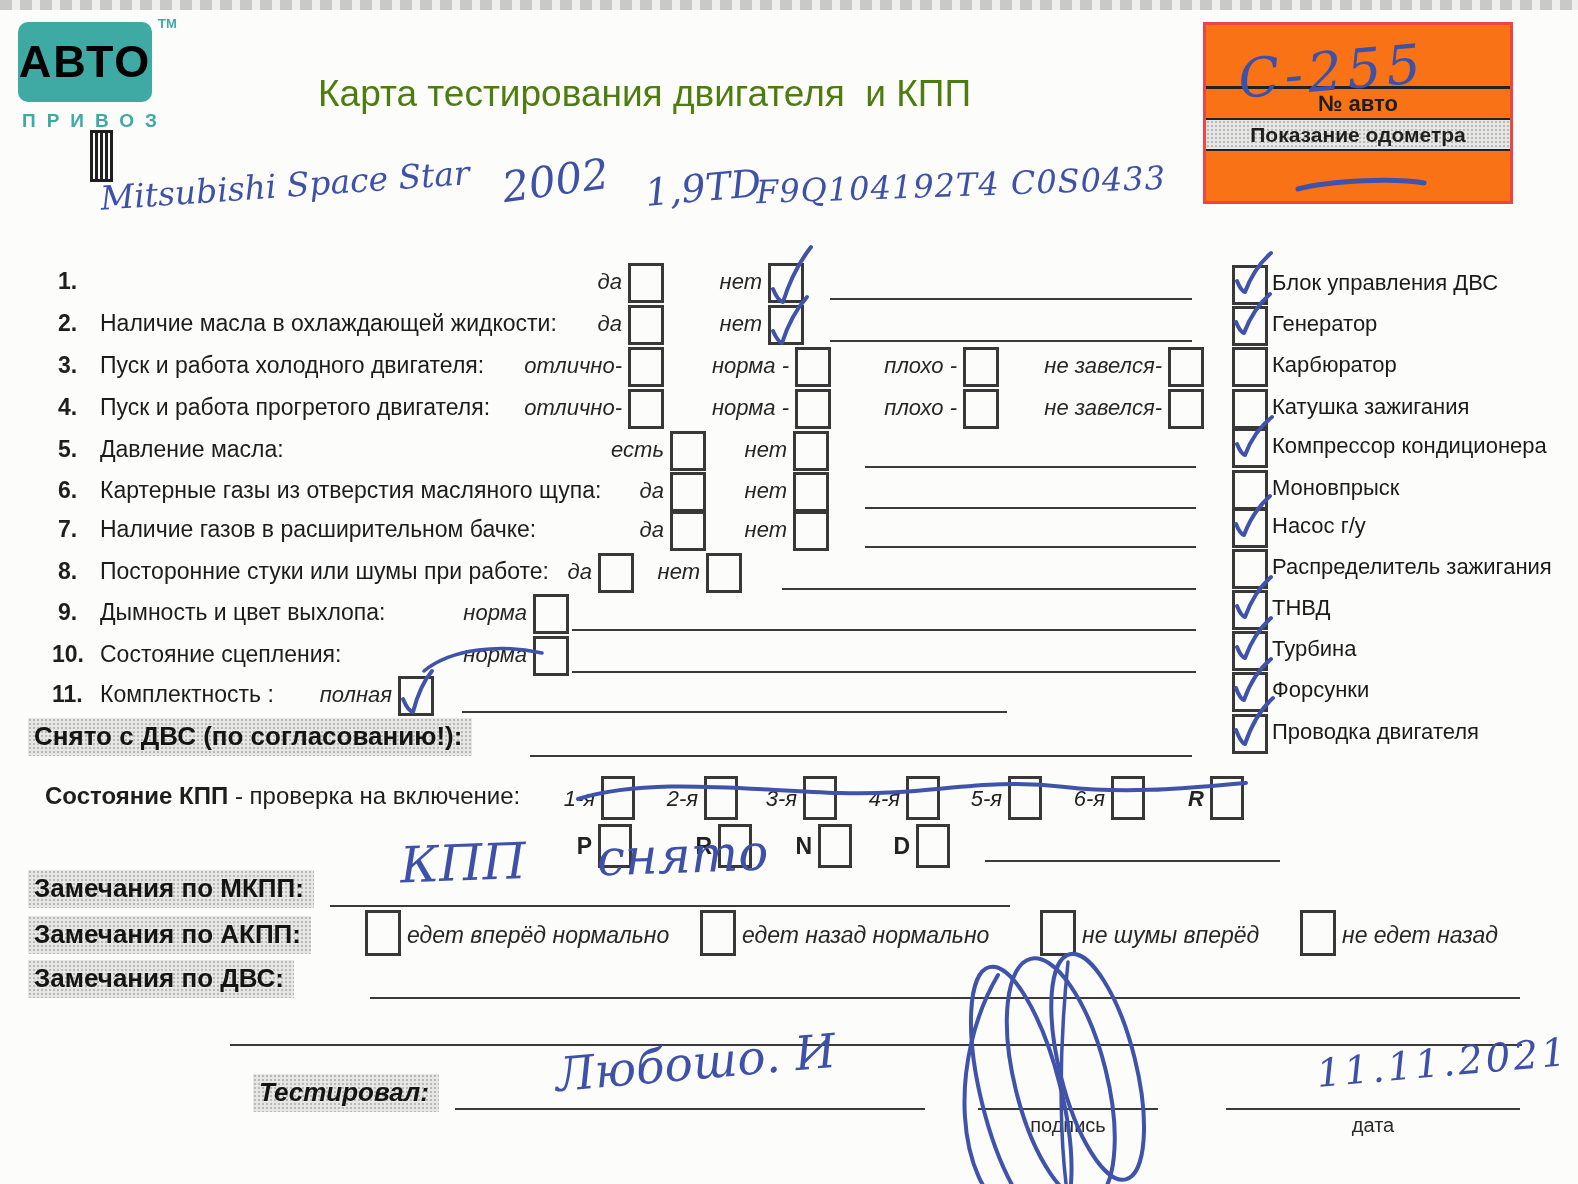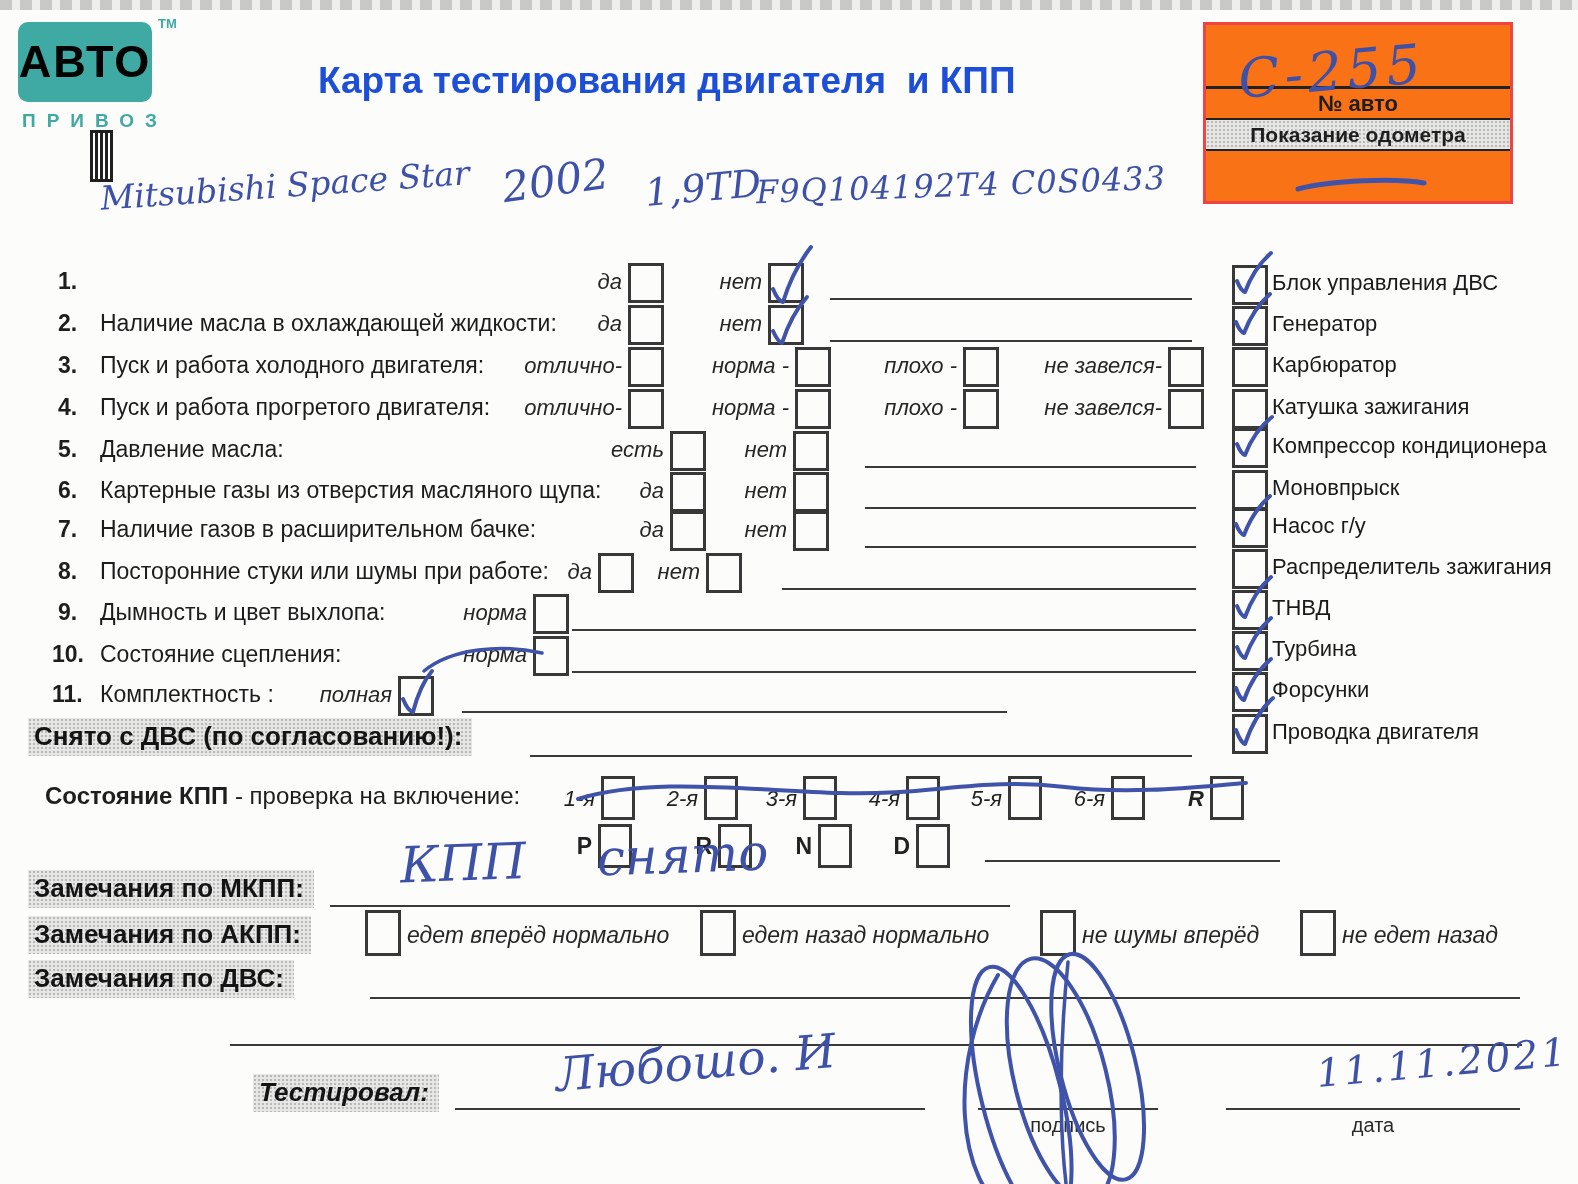--- a/index.html
+++ b/index.html
@@ -9,21 +9,21 @@
   
   #scan-edge{position:absolute;left:0;top:0;width:1578px;height:10px;
      background:repeating-linear-gradient(90deg,#c9c9c7 0 12px,#eeeeec 12px 20px);}
   
   #logo-block{position:absolute;left:18px;top:22px;width:134px;height:80px;border-radius:10px;
      background:#3fa9a3;display:flex;align-items:center;justify-content:center;}
   #logo-top{font-weight:bold;font-size:45px;color:#000000;letter-spacing:2px;}
   #logo-tm{position:absolute;left:158px;top:16px;font-size:13px;color:#3fa9a3;font-weight:bold;}
   #logo-bottom{position:absolute;left:22px;top:110px;font-size:19px;font-weight:bold;color:#3fa9a3;letter-spacing:11px;}
   
-  #title{position:absolute;left:318px;top:60px;font-size:37px;font-weight:bold;color:#1d4ed8;white-space:pre;}
+  #title{position:absolute;left:318px;top:73px;font-size:37px;font-weight:normal;color:#4d7c0f;white-space:pre;}
   
   .dotbg{background-color:#e6e6e4;
      background-image:radial-gradient(#b8b8b6 1px,rgba(0,0,0,0) 1.2px);background-size:4px 4px;}
   
   #card-box{position:absolute;left:1203px;top:22px;width:304px;height:176px;border:3px solid #ef4444;background:#f97316;}
   #card-box .r1{height:61px;border-bottom:3px solid #222;}
   #card-box .r2{height:29px;border-bottom:2px solid #222;display:flex;align-items:center;justify-content:center;
      font-weight:bold;font-size:22px;}
   #card-box .r3{height:29px;border-bottom:2px solid #222;display:flex;align-items:center;justify-content:center;
      font-weight:bold;font-size:21px;}

